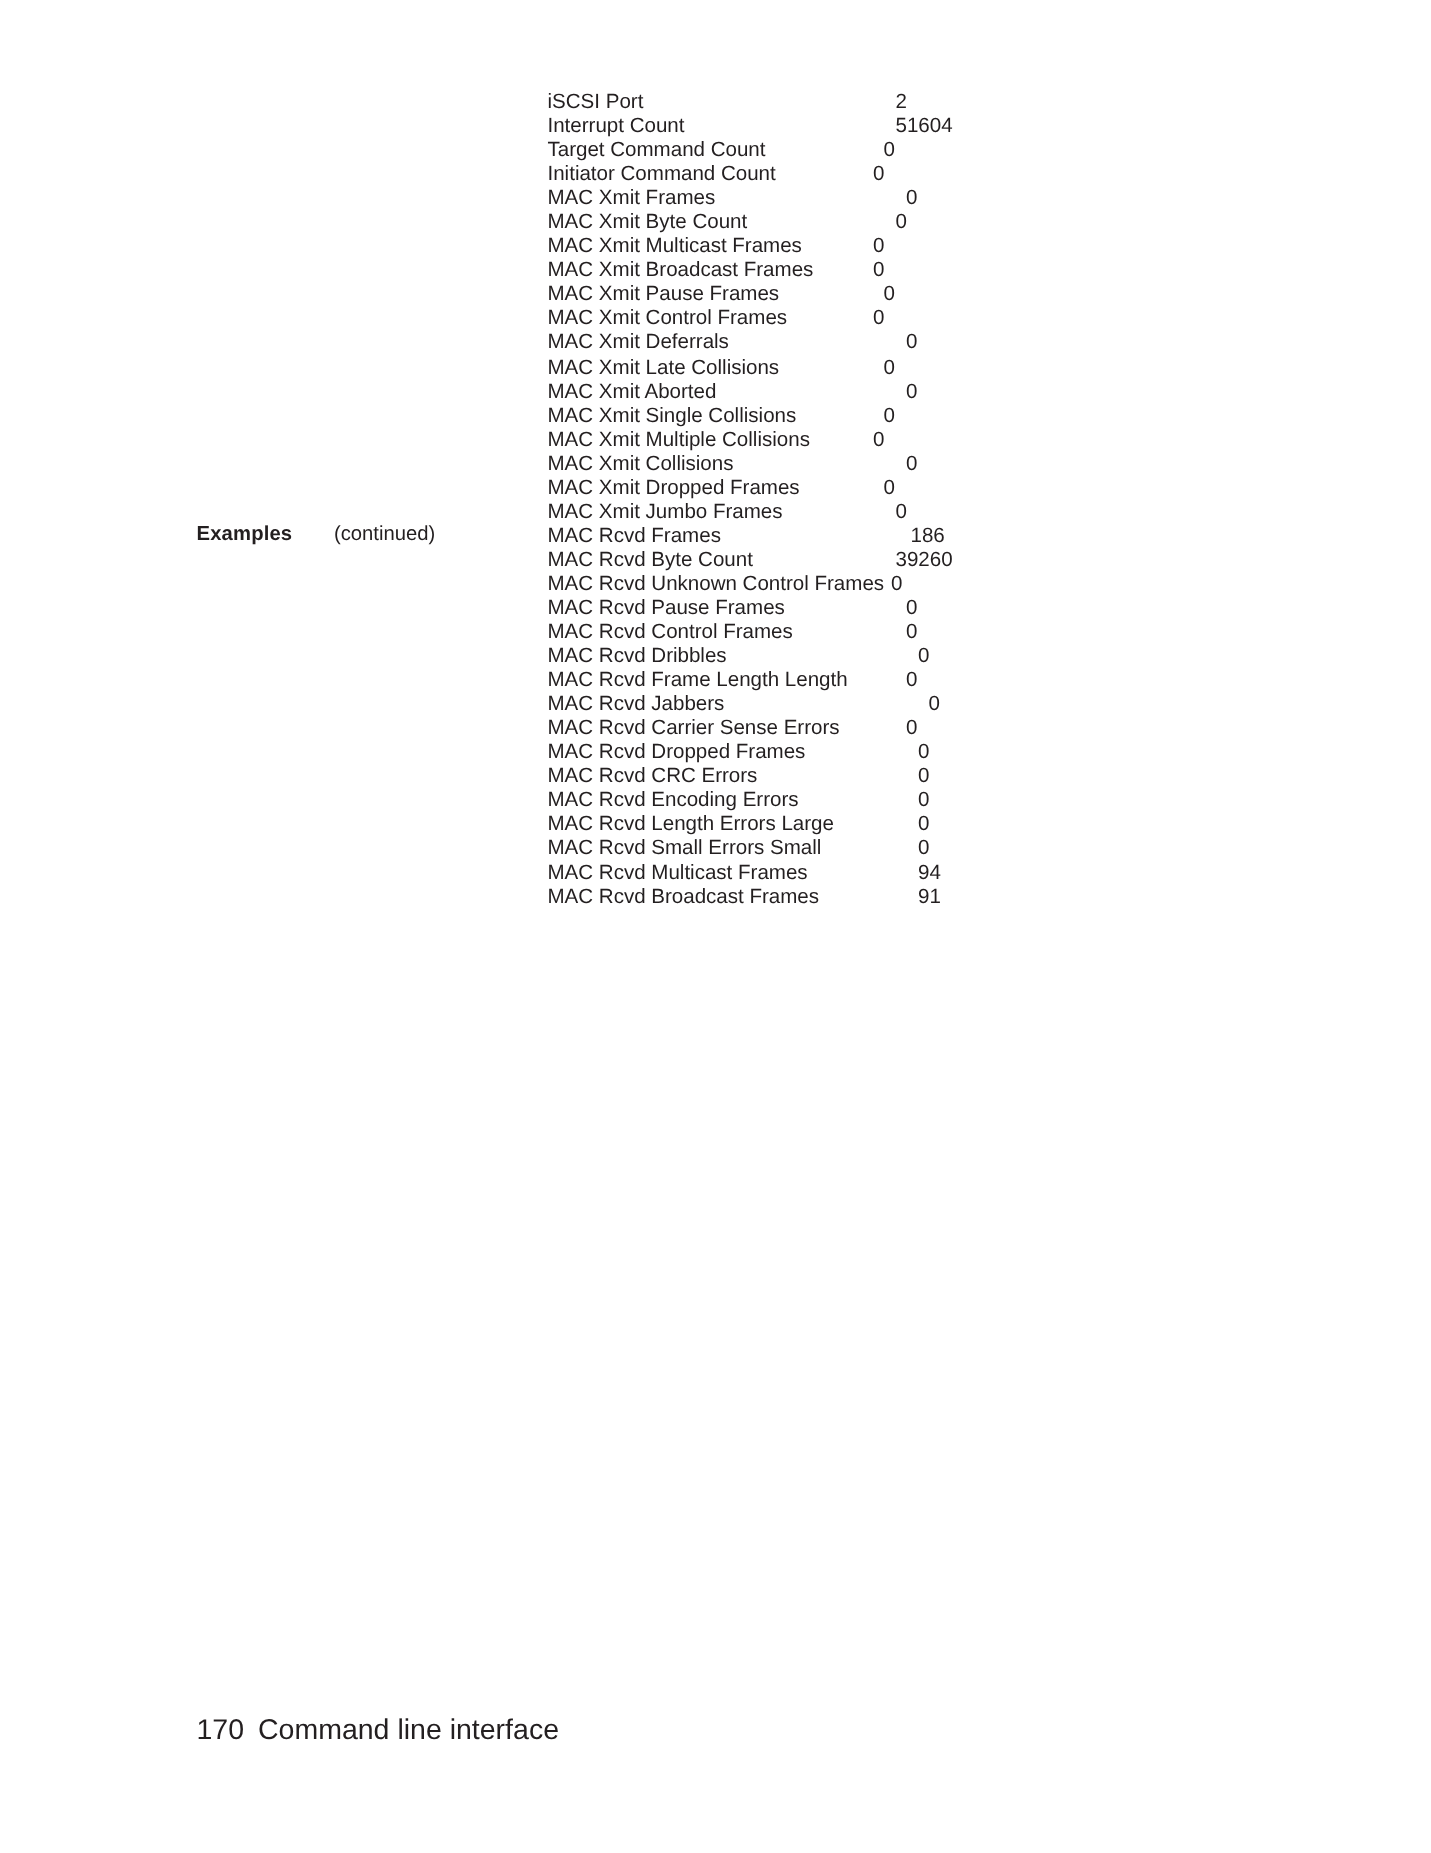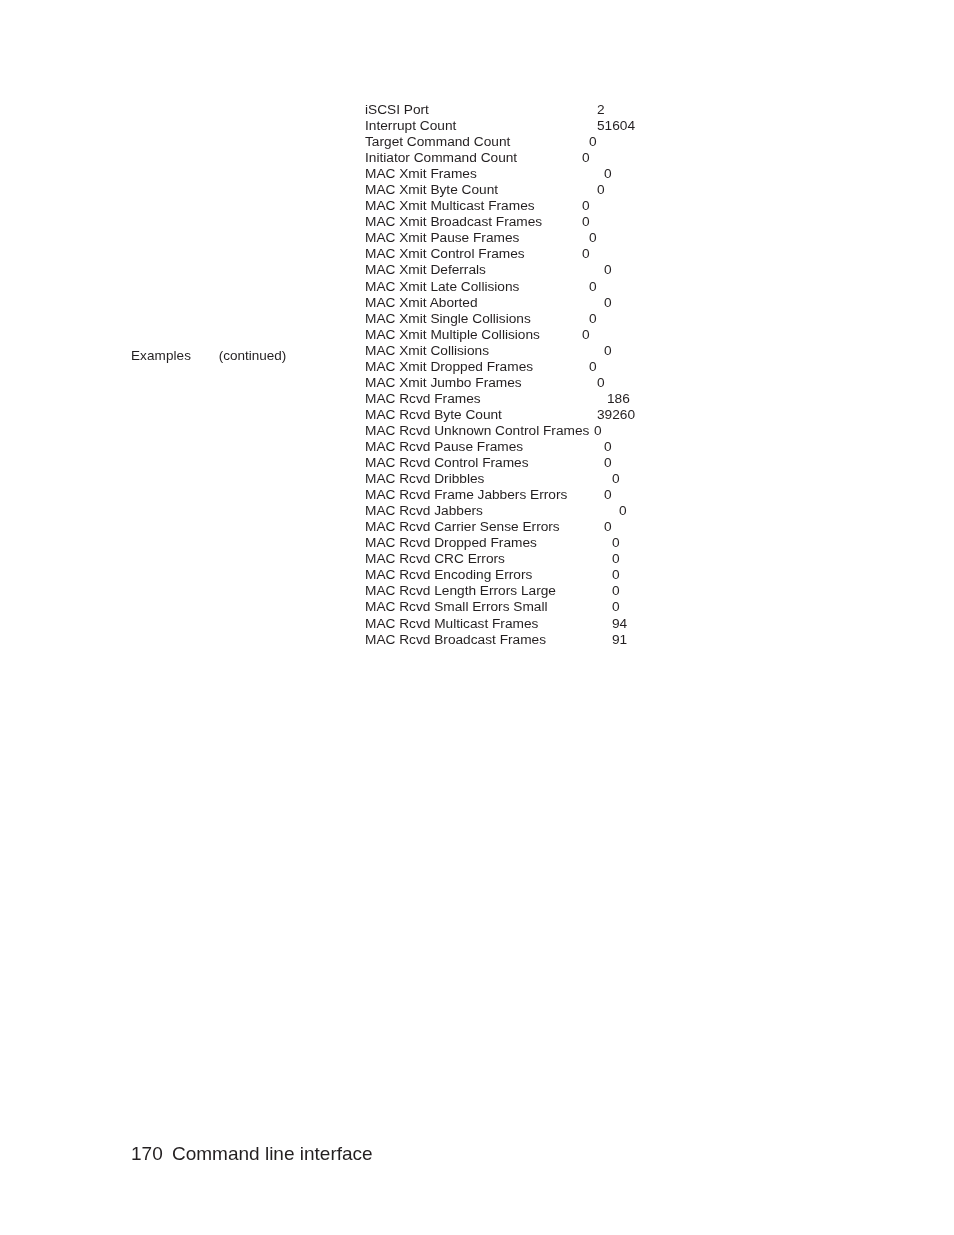--- a/index.html
+++ b/index.html
@@ -24,35 +24,34 @@
   
   .side-label {
     position: absolute;
     left: 131px;
     top: 348px;
     font-size: 13.5px;
     line-height: 16px;
     white-space: nowrap;
   }
   .side-label .strong {
-    font-weight: normal;
+    font-weight: bold;
     letter-spacing: 0.1px;
   }
   .side-label .reg {
     font-weight: normal;
     margin-left: 24px;
   }
 
   
   .listing {
     position: absolute;
     left: 365px;
     top: 60px;
     width: 420px;
-    margin-top: 42px;
   }
   .listing-row {
     position: relative;
     height: 16.05px;
     line-height: 16.05px;
     font-size: 13.7px;
     white-space: nowrap;
   }
   .listing-row .k {
     display: inline-block;
@@ -107,21 +106,21 @@
       <div class="listing-row"><span class="k">MAC Xmit Multiple Collisions</span><span class="v" style="left: 217px;">0</span></div>
       <div class="listing-row"><span class="k">MAC Xmit Collisions</span><span class="v" style="left: 239px;">0</span></div>
       <div class="listing-row"><span class="k">MAC Xmit Dropped Frames</span><span class="v" style="left: 224px;">0</span></div>
       <div class="listing-row"><span class="k">MAC Xmit Jumbo Frames</span><span class="v" style="left: 232px;">0</span></div>
       <div class="listing-row"><span class="k">MAC Rcvd Frames</span><span class="v" style="left: 242px;">186</span></div>
       <div class="listing-row"><span class="k">MAC Rcvd Byte Count</span><span class="v" style="left: 232px;">39260</span></div>
       <div class="listing-row"><span class="k">MAC Rcvd Unknown Control Frames</span><span class="v" style="left: 229px;">0</span></div>
       <div class="listing-row"><span class="k">MAC Rcvd Pause Frames</span><span class="v" style="left: 239px;">0</span></div>
       <div class="listing-row"><span class="k">MAC Rcvd Control Frames</span><span class="v" style="left: 239px;">0</span></div>
       <div class="listing-row"><span class="k">MAC Rcvd Dribbles</span><span class="v" style="left: 247px;">0</span></div>
-      <div class="listing-row"><span class="k">MAC Rcvd Frame Jabbers Errors</span><span class="v" style="left: 239px;">0</span></div>
+      <div class="listing-row"><span class="k">MAC Rcvd Frame Length Length</span><span class="v" style="left: 239px;">0</span></div>
       <div class="listing-row"><span class="k">MAC Rcvd Jabbers</span><span class="v" style="left: 254px;">0</span></div>
       <div class="listing-row"><span class="k">MAC Rcvd Carrier Sense Errors</span><span class="v" style="left: 239px;">0</span></div>
       <div class="listing-row"><span class="k">MAC Rcvd Dropped Frames</span><span class="v" style="left: 247px;">0</span></div>
       <div class="listing-row"><span class="k">MAC Rcvd CRC Errors</span><span class="v" style="left: 247px;">0</span></div>
       <div class="listing-row"><span class="k">MAC Rcvd Encoding Errors</span><span class="v" style="left: 247px;">0</span></div>
       <div class="listing-row"><span class="k">MAC Rcvd Length Errors Large</span><span class="v" style="left: 247px;">0</span></div>
       <div class="listing-row"><span class="k">MAC Rcvd Small Errors Small</span><span class="v" style="left: 247px;">0</span></div>
       <div class="listing-row"><span class="k">MAC Rcvd Multicast Frames</span><span class="v" style="left: 247px;">94</span></div>
       <div class="listing-row"><span class="k">MAC Rcvd Broadcast Frames</span><span class="v" style="left: 247px;">91</span></div>
     </div>

